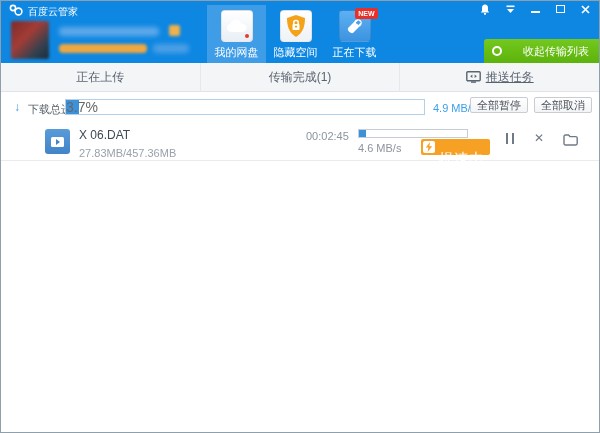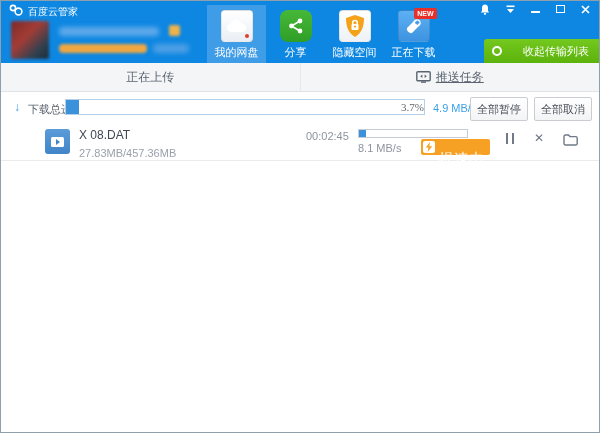--- a/index.html
+++ b/index.html
@@ -56,24 +56,24 @@
     border-bottom:1px solid #dfe3e7; border-right:1px solid #e6e9ec; }
   .tab:last-child { border-right:none;text-decoration:underline; }
   .tab.active { background:#fff; color:#2a8ce2; border-bottom:1px solid #fff; }
   
   .progress-row { position:absolute; top:91px; left:0; right:0; height:30px; background:#fff; }
   .dl-arrow { position:absolute; left:13px; top:8px; color:#3f9ce7; font-size:12px; font-weight:bold; }
   .overall-label { position:absolute; left:27px; top:10px; font-size:11px; color:#5a636e; }
   .bar-outer { position:absolute; left:64px; top:7px; width:360px; height:16px;
     border:1px solid #b4cfe8; background:#fff; }
   .bar-fill { height:100%; background:#3b92da; }
-  .bar-text { position:absolute; left:0; top:0; width:100%; height:100%; text-align:right;
-    line-height:15px; font-size:11px; color:#666;font-family:Liberation Serif, serif; }
+  .bar-text { position:absolute; left:0; top:0; width:100%; height:100%; text-align:left;
+    line-height:15px; font-size:14px; color:#666; }
   .overall-speed { position:absolute; left:432px; top:10px; font-size:11px; color:#3aa0e8; }
-  .mini-btn { position:absolute; top:5px; width:58px; height:24px; background:linear-gradient(#ffffff,#f3f4f6);
+  .mini-btn { position:absolute; top:5px; width:58px; height:16px; background:linear-gradient(#ffffff,#f3f4f6);
     border:1px solid #c9cdd2; border-radius:2px; font-size:11px; color:#4a515a; cursor:pointer;
     font-family:"Liberation Sans", sans-serif; }
   .pause-all { left:469px; }
   .cancel-all { left:533px; }
   
   .task-row { position:absolute; top:121px; left:0; right:0; height:39px; background:#fff;
     border-bottom:1px solid #e9ecef; }
   .file-icon { position:absolute; left:44px; top:7px; width:25px; height:25px; border-radius:3px;
     background:linear-gradient(#5a9bd9,#4184c8); display:flex; align-items:center; justify-content:center; }
   .file-icon .screen { width:13px; height:10px; background:#fff; border-radius:1.5px; display:flex; align-items:center; justify-content:center; }
@@ -142,31 +142,20 @@
       <div class="nav-item active">
         <span class="tile tile-cloud">
           <svg width="22" height="14" viewBox="0 0 22 14">
               <path d="M6 13 C2.6 13 1 11 1 8.8 C1 6.8 2.5 5.2 4.4 5 C4.9 2.4 7.2 0.8 9.8 0.8 C12.2 0.8 14.3 2.3 15 4.5 C17.7 4.4 20.5 6 20.5 8.8 C20.5 11.2 18.6 13 16.2 13 Z" fill="#fff"></path>
             </svg>
           <span class="reddot"></span>
         </span>
         <span class="nav-label">我的网盘</span>
       </div>
       <div class="nav-item">
-        <span class="tile tile-share">
-          <svg width="18" height="18" viewBox="0 0 18 18">
-              <circle cx="13" cy="4" r="2.4" fill="#fff"></circle>
-              <circle cx="4.5" cy="9" r="2.4" fill="#fff"></circle>
-              <circle cx="13" cy="14" r="2.4" fill="#fff"></circle>
-              <path d="M4.5 9 L13 4 M4.5 9 L13 14" stroke="#fff" stroke-width="1.6"></path>
-            </svg>
-        </span>
-        <span class="nav-label">分享</span>
-      </div>
-      <div class="nav-item">
         <span class="tile tile-lock">
           <svg width="22" height="24" viewBox="0 0 22 24">
             <path d="M11 1 L20 4 C20 12 18 19 11 23 C4 19 2 12 2 4 Z" fill="#f5a21b"></path>
             <rect x="7.5" y="10" width="7" height="6" rx="1" fill="#fff"></rect>
             <path d="M8.8 10 L8.8 8.3 C8.8 6 13.2 6 13.2 8.3 L13.2 10" fill="none" stroke="#fff" stroke-width="1.5"></path>
             <circle cx="11" cy="12.6" r="1.1" fill="#f5a21b"></circle>
           </svg>
         </span>
         <span class="nav-label">隐藏空间</span>
       </div>
@@ -188,20 +177,23 @@
       <span class="ring"></span>
       <span>收起传输列表</span>
     </button>
   </div>
 
   <div class="tabbar">
     <div class="tab">
       <span>正在上传</span>
     </div>
     <div class="tab">
+      <span>传输完成(1)</span>
+    </div>
+    <div class="tab">
       <svg width="15" height="12" viewBox="0 0 15 12">
         <rect x="0.8" y="0.8" width="13.4" height="9" rx="1" fill="none" stroke="#5a6470" stroke-width="1.4"></rect>
         <path d="M4.2 5.3 L6.4 3.6 L6.4 7 Z" fill="#5a6470"></path>
         <path d="M10.8 5.3 L8.6 3.6 L8.6 7 Z" fill="#5a6470"></path>
         <rect x="5" y="10.4" width="5" height="1.4" fill="#5a6470"></rect>
       </svg>
       <span>推送任务</span>
     </div>
   </div>
 
@@ -216,27 +208,27 @@
     <button class="mini-btn pause-all">全部暂停</button>
     <button class="mini-btn cancel-all">全部取消</button>
   </div>
 
   <div class="task-row">
     <div class="file-icon">
       <span class="screen">
           <span class="play"></span>
         </span>
     </div>
-    <div class="file-name">X 08.DAT</div>
+    <div class="file-name">X 06.DAT</div>
     <div class="file-size">27.83MB/457.36MB</div>
     <div class="task-time">00:02:45</div>
     <div class="mini-bar">
       <div class="mini-fill" style="width: 6.1%;"></div>
     </div>
-    <div class="task-speed">8.1 MB/s</div>
+    <div class="task-speed">4.6 MB/s</div>
     <div class="boost-badge">
       <span class="bolt-box">
         <svg width="8" height="10" viewBox="0 0 8 10">
             <path d="M5 0 L0.8 5.6 L3.4 5.6 L2.6 10 L7.2 4.2 L4.4 4.2 Z" fill="#f7a124"></path>
           </svg>
       </span>
       <span class="boost-text">提速中</span>
     </div>
     <span class="action act-pause"></span>
     <span class="action act-close">✕</span>

